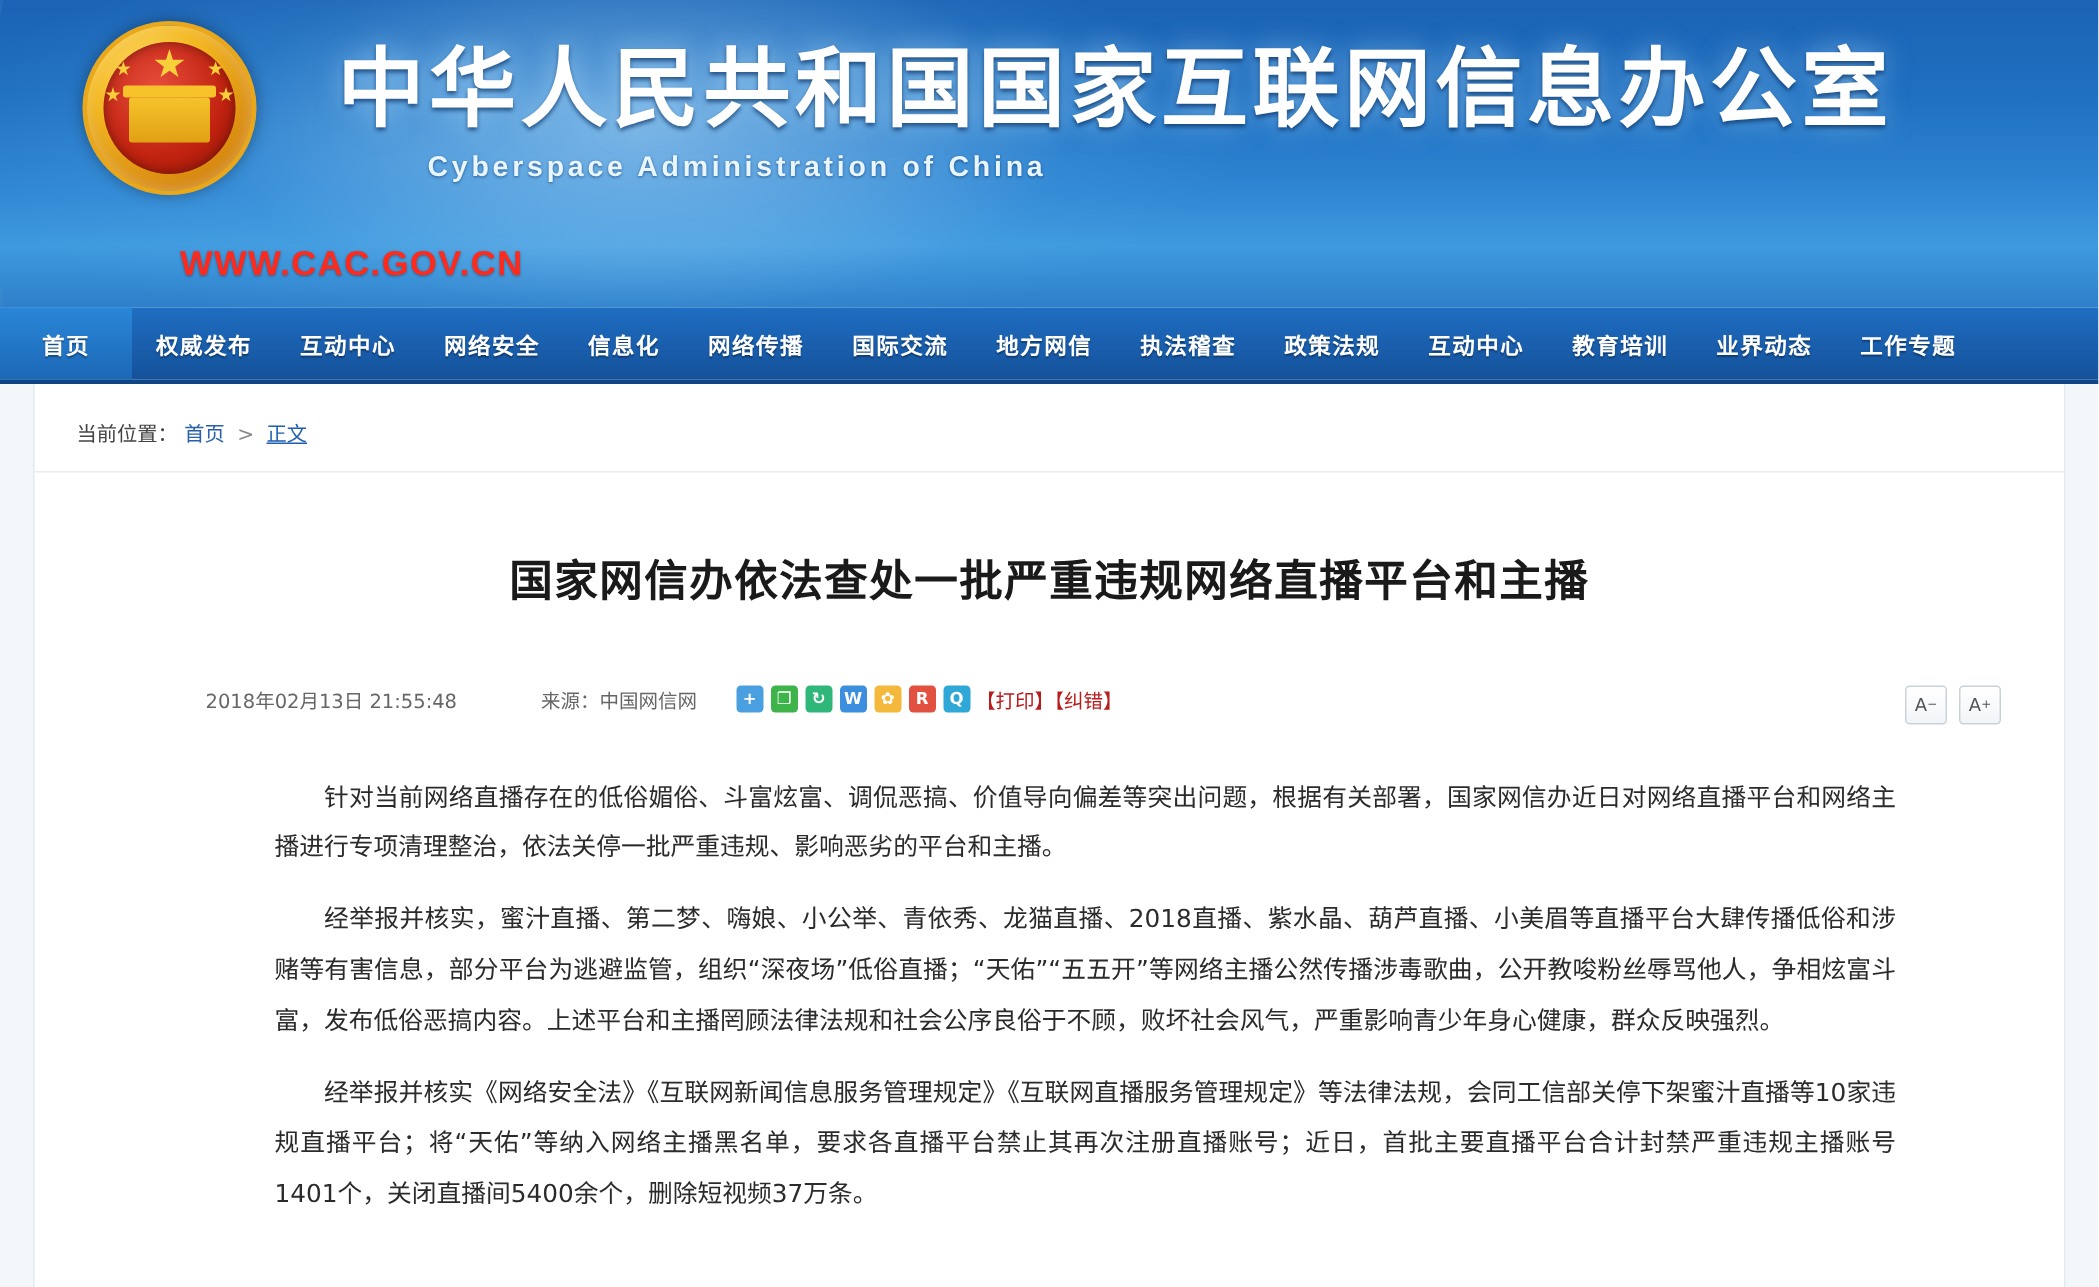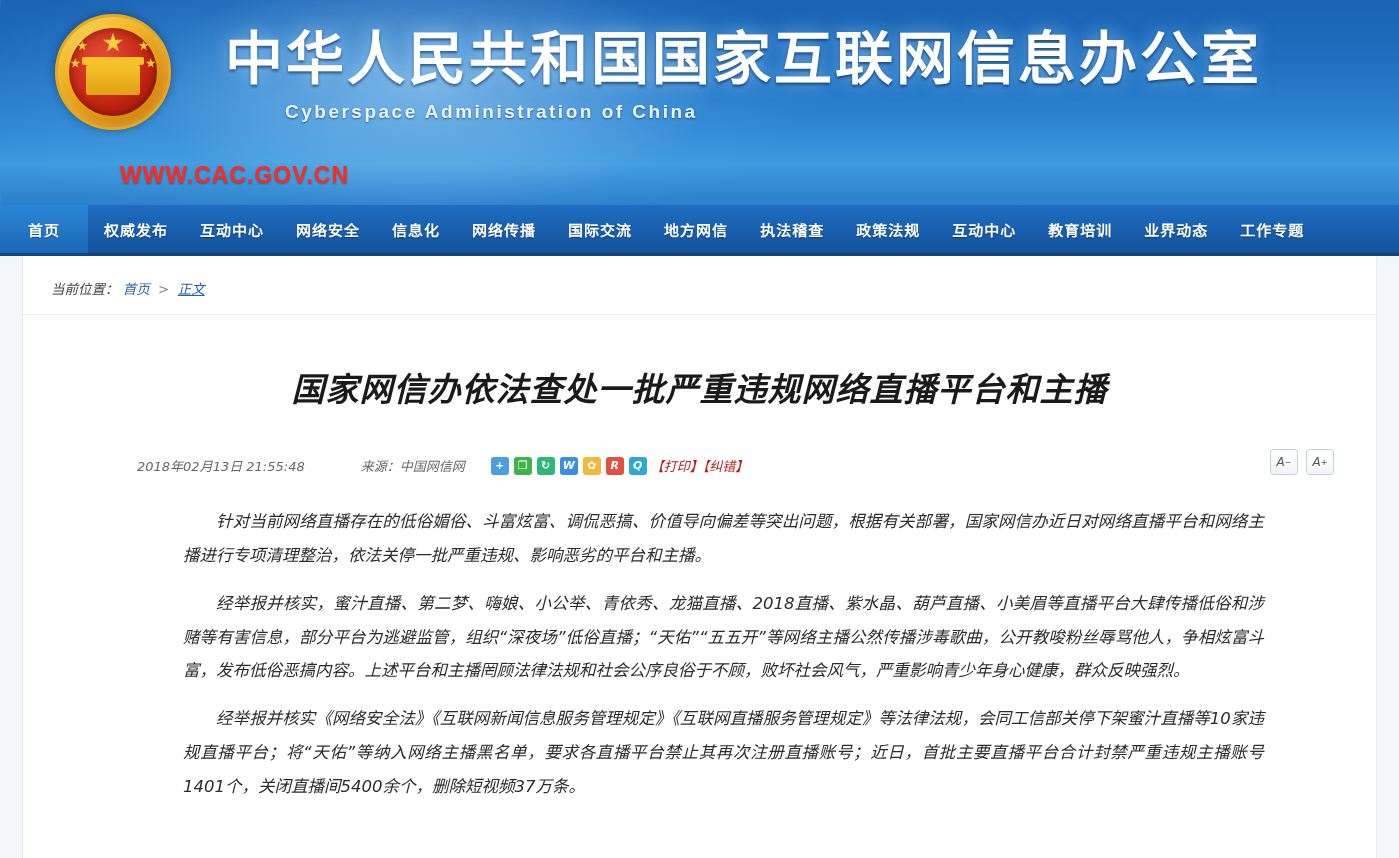--- a/index.html
+++ b/index.html
@@ -209,21 +209,20 @@
   .nav-item.home {
     background: linear-gradient(to bottom, #2a86d8, #1c68b6);
     padding: 0 28px;
   }
 
   
   .page-wrap {
     background: #f4f7fa;
     height: 602px;
     position: relative;
-    font-style: italic;
   }
   .content-card {
     position: absolute;
     left: 22px;
     right: 22px;
     top: 0;
     bottom: 0;
     background: #ffffff;
     border-left: 1px solid #e3e9ef;
     border-right: 1px solid #e3e9ef;
@@ -246,33 +245,33 @@
   .breadcrumb .current {
     color: #1f5fae;
     text-decoration: underline;
   }
 
   .article {
     padding: 0 112px;
   }
   .article-title {
     text-align: center;
-    font-size: 33px;
+    font-size: 29px;
     font-weight: bold;
     color: #1a1a1a;
     font-family: "DejaVu Sans", "Liberation Sans", sans-serif;
     margin: 52px 0 0 0;
     letter-spacing: 1px;
     line-height: 1.4;
   }
 
   .meta-bar {
-    margin-top: 34px;
-    display: flex;
-    align-items: flex-end;
+    margin-top: 49px;
+    display: flex;
+    align-items: flex-start;
     font-size: 13px;
     color: #666;
     font-family: "DejaVu Sans", "Liberation Sans", sans-serif;
     position: relative;
     height: 28px;
   }
   .meta-date { margin-left: 2px; }
   .meta-source { margin-left: 56px; }
   .share-icons {
     display: flex;

